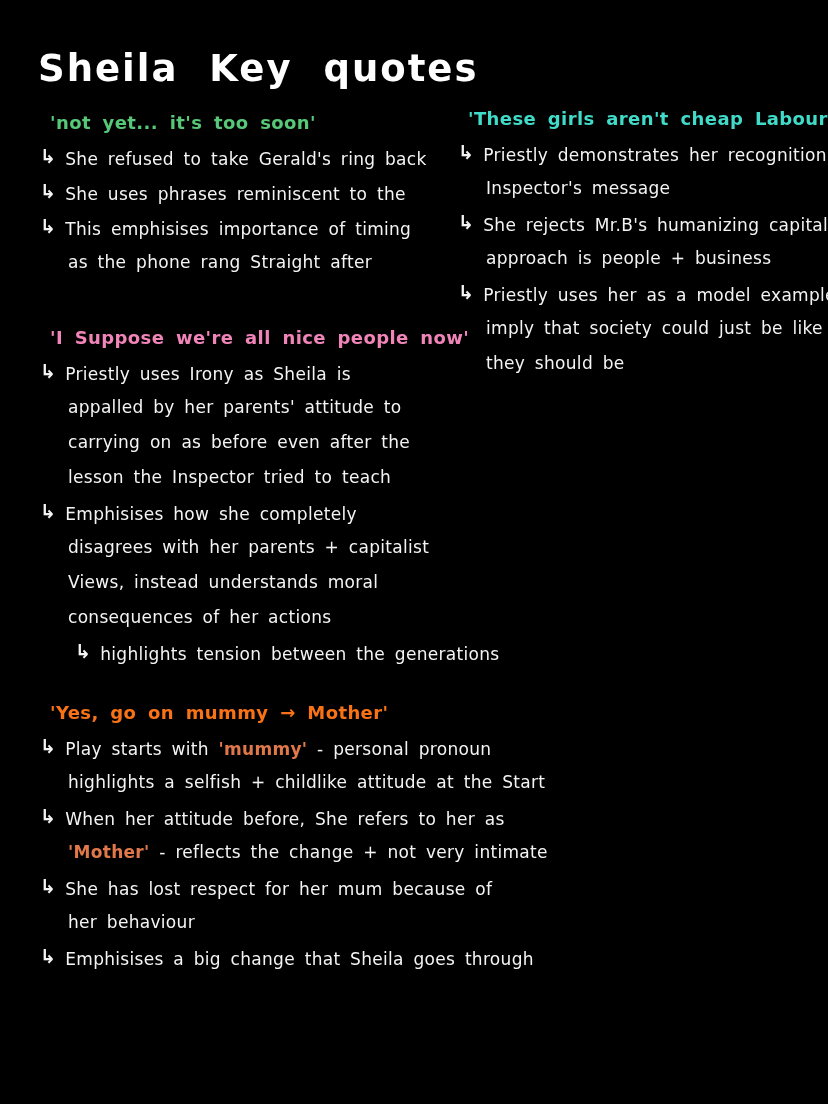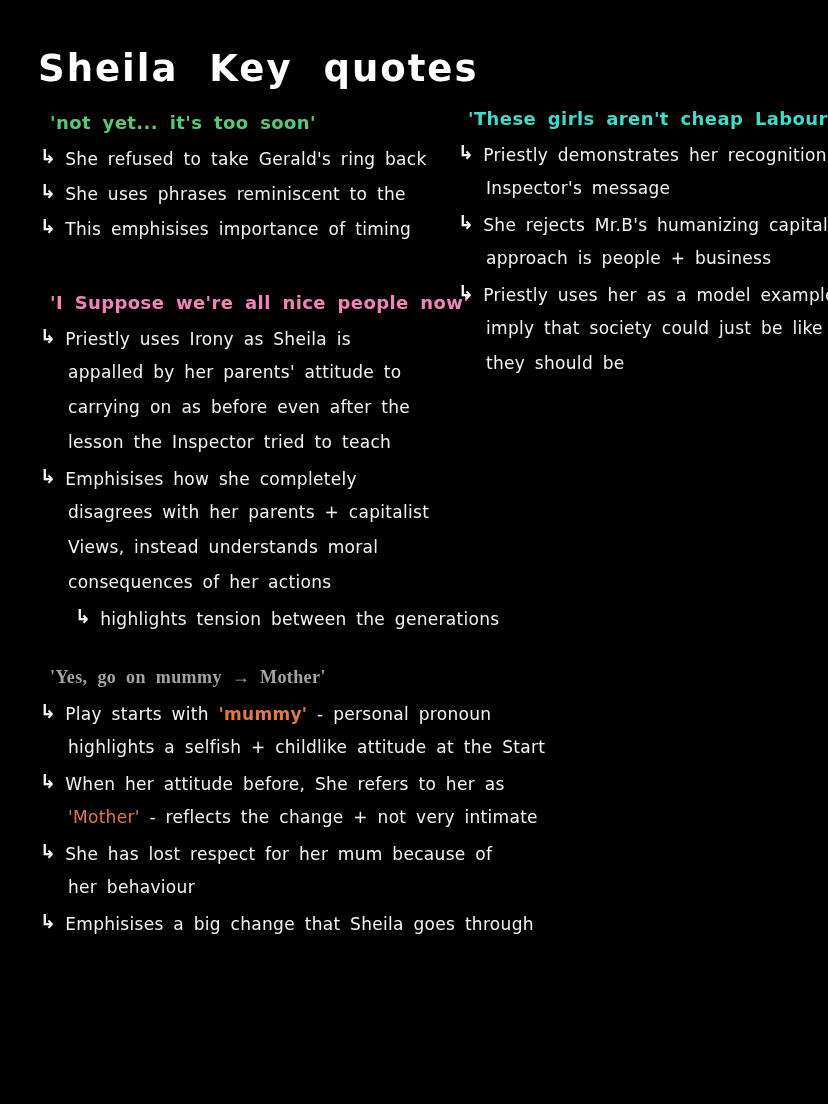--- a/index.html
+++ b/index.html
@@ -66,39 +66,40 @@
 <body>
 
 <h1 class="page-title">Sheila Key quotes</h1>
 
 <div class="col col-left">
     <div class="section" style="margin-top: 112px;">
       <div class="quote-heading" style="color: rgb(87, 200, 120);">'not yet... it's too soon'</div>
       <div class="line" style="padding-left: 0px;"><span class="arrow">↳</span><span>She refused to take Gerald's ring back</span></div>
       <div class="line" style="padding-left: 0px;"><span class="arrow">↳</span><span>She uses phrases reminiscent to the</span></div>
       <div class="line" style="padding-left: 0px;"><span class="arrow">↳</span><span>This emphisises importance of timing</span></div>
+      <div class="line" style="padding-left: 28px;"><span>as the phone rang Straight after</span></div>
     </div>
     <div class="section" style="margin-top: 40px;">
       <div class="quote-heading" style="color: rgb(241, 132, 184);">'I Suppose we're all nice people now'</div>
       <div class="line" style="padding-left: 0px;"><span class="arrow">↳</span><span>Priestly uses Irony as Sheila is</span></div>
       <div class="line" style="padding-left: 28px;"><span>appalled by her parents' attitude to</span></div>
       <div class="line" style="padding-left: 28px;"><span>carrying on as before even after the</span></div>
       <div class="line" style="padding-left: 28px;"><span>lesson the Inspector tried to teach</span></div>
       <div class="line" style="padding-left: 0px;"><span class="arrow">↳</span><span>Emphisises how she completely</span></div>
       <div class="line" style="padding-left: 28px;"><span>disagrees with her parents + capitalist</span></div>
       <div class="line" style="padding-left: 28px;"><span>Views, instead understands moral</span></div>
       <div class="line" style="padding-left: 28px;"><span>consequences of her actions</span></div>
       <div class="line" style="padding-left: 0px; margin-left: 35px;"><span class="arrow">↳</span><span>highlights tension between the generations</span></div>
     </div>
     <div class="section" style="margin-top: 25px;">
-      <div class="quote-heading" style="color: #a3a3a3; font-family: Liberation Serif, serif;">'Yes, go on mummy → Mother'</div>
+      <div class="quote-heading" style="color: #f97316;">'Yes, go on mummy → Mother'</div>
       <div class="line" style="padding-left: 0px;"><span class="arrow">↳</span><span>Play starts with </span><span style="color: rgb(224, 120, 74); font-weight: bold;">'mummy'</span><span> - personal pronoun</span></div>
       <div class="line" style="padding-left: 28px;"><span>highlights a selfish + childlike attitude at the Start</span></div>
       <div class="line" style="padding-left: 0px;"><span class="arrow">↳</span><span>When her attitude before, She refers to her as</span></div>
-      <div class="line" style="padding-left: 28px;"><span style="color: rgb(224, 120, 74); font-weight: normal;">'Mother'</span><span> - reflects the change + not very intimate</span></div>
+      <div class="line" style="padding-left: 28px;"><span style="color: rgb(224, 120, 74); font-weight: bold;">'Mother'</span><span> - reflects the change + not very intimate</span></div>
       <div class="line" style="padding-left: 0px;"><span class="arrow">↳</span><span>She has lost respect for her mum because of</span></div>
       <div class="line" style="padding-left: 28px;"><span>her behaviour</span></div>
       <div class="line" style="padding-left: 0px;"><span class="arrow">↳</span><span>Emphisises a big change that Sheila goes through</span></div>
     </div>
   </div>
 <div class="col col-right">
     <div class="section" style="margin-top: 108px;">
       <div class="quote-heading" style="color: rgb(64, 219, 201);">'These girls aren't cheap Labour - they're people'</div>
       <div class="line" style="padding-left: 0px;"><span class="arrow">↳</span><span>Priestly demonstrates her recognition of the</span></div>
       <div class="line" style="padding-left: 28px;"><span>Inspector's message</span></div>

